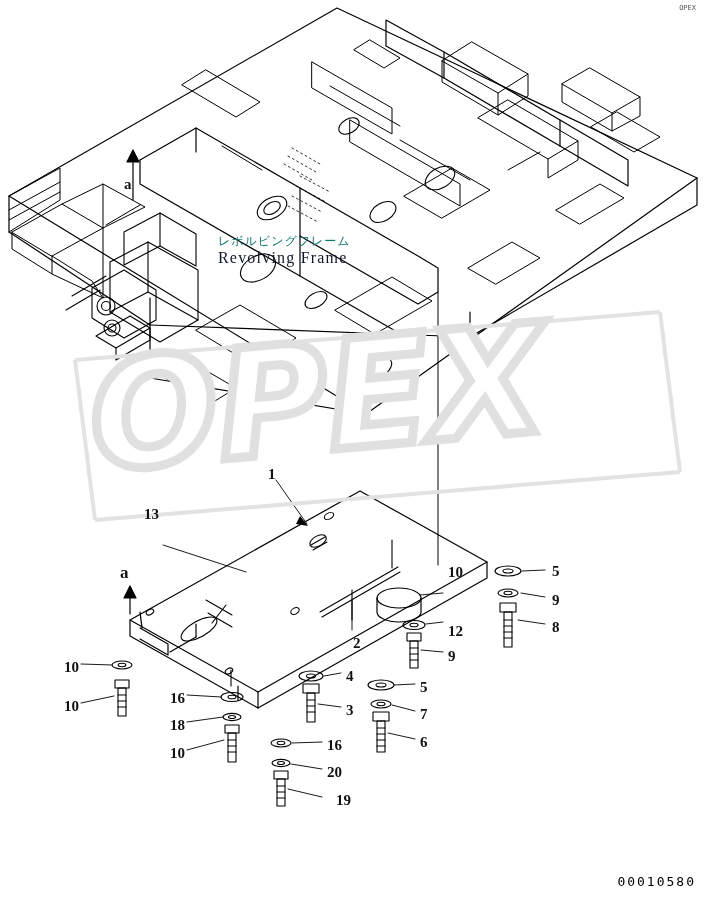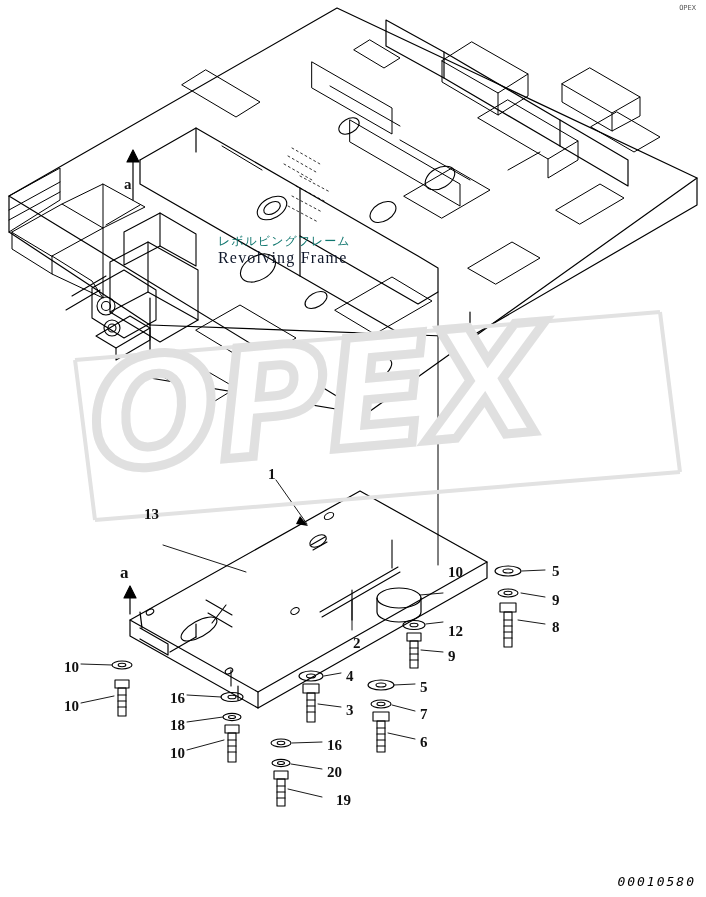--- a/index.html
+++ b/index.html
@@ -7,21 +7,21 @@
        font-family:"Liberation Sans", sans-serif;color:#000;}
   #sheet{position:absolute;inset:0;}
   svg.layer{position:absolute;left:0;top:0;width:706px;height:897px;}
   .lbl{position:absolute;font-size:15px;font-weight:bold;color:#111;
        font-family:"Liberation Serif", serif;white-space:nowrap;}
   .jp{position:absolute;font-family:"DejaVu Sans", sans-serif;font-size:12px;
       letter-spacing:1px;white-space:nowrap;color:#0f766e;}
   .en{position:absolute;font-family:Liberation Serif, serif;font-size:16px;
       letter-spacing:1.2px;white-space:nowrap;color:#0f172a;}
   .code{position:absolute;right:10px;bottom:8px;font-family:"DejaVu Sans Mono", monospace;
-        font-size:13px;letter-spacing:2px;color:#000;font-style:italic;}
+        font-size:13px;letter-spacing:2px;color:#000;}
   .tiny{position:absolute;font-family:"DejaVu Sans Mono", monospace;font-size:7px;color:#555;}
   .wm{position:absolute;left:0;top:0;width:706px;height:897px;pointer-events:none;}
 </style>
 </head>
 <body>
 
 <div id="sheet">
 
   <svg class="layer" viewBox="0 0 706 897" fill="none" stroke="#000" stroke-width="1.1" stroke-linejoin="round" stroke-linecap="round">
 

